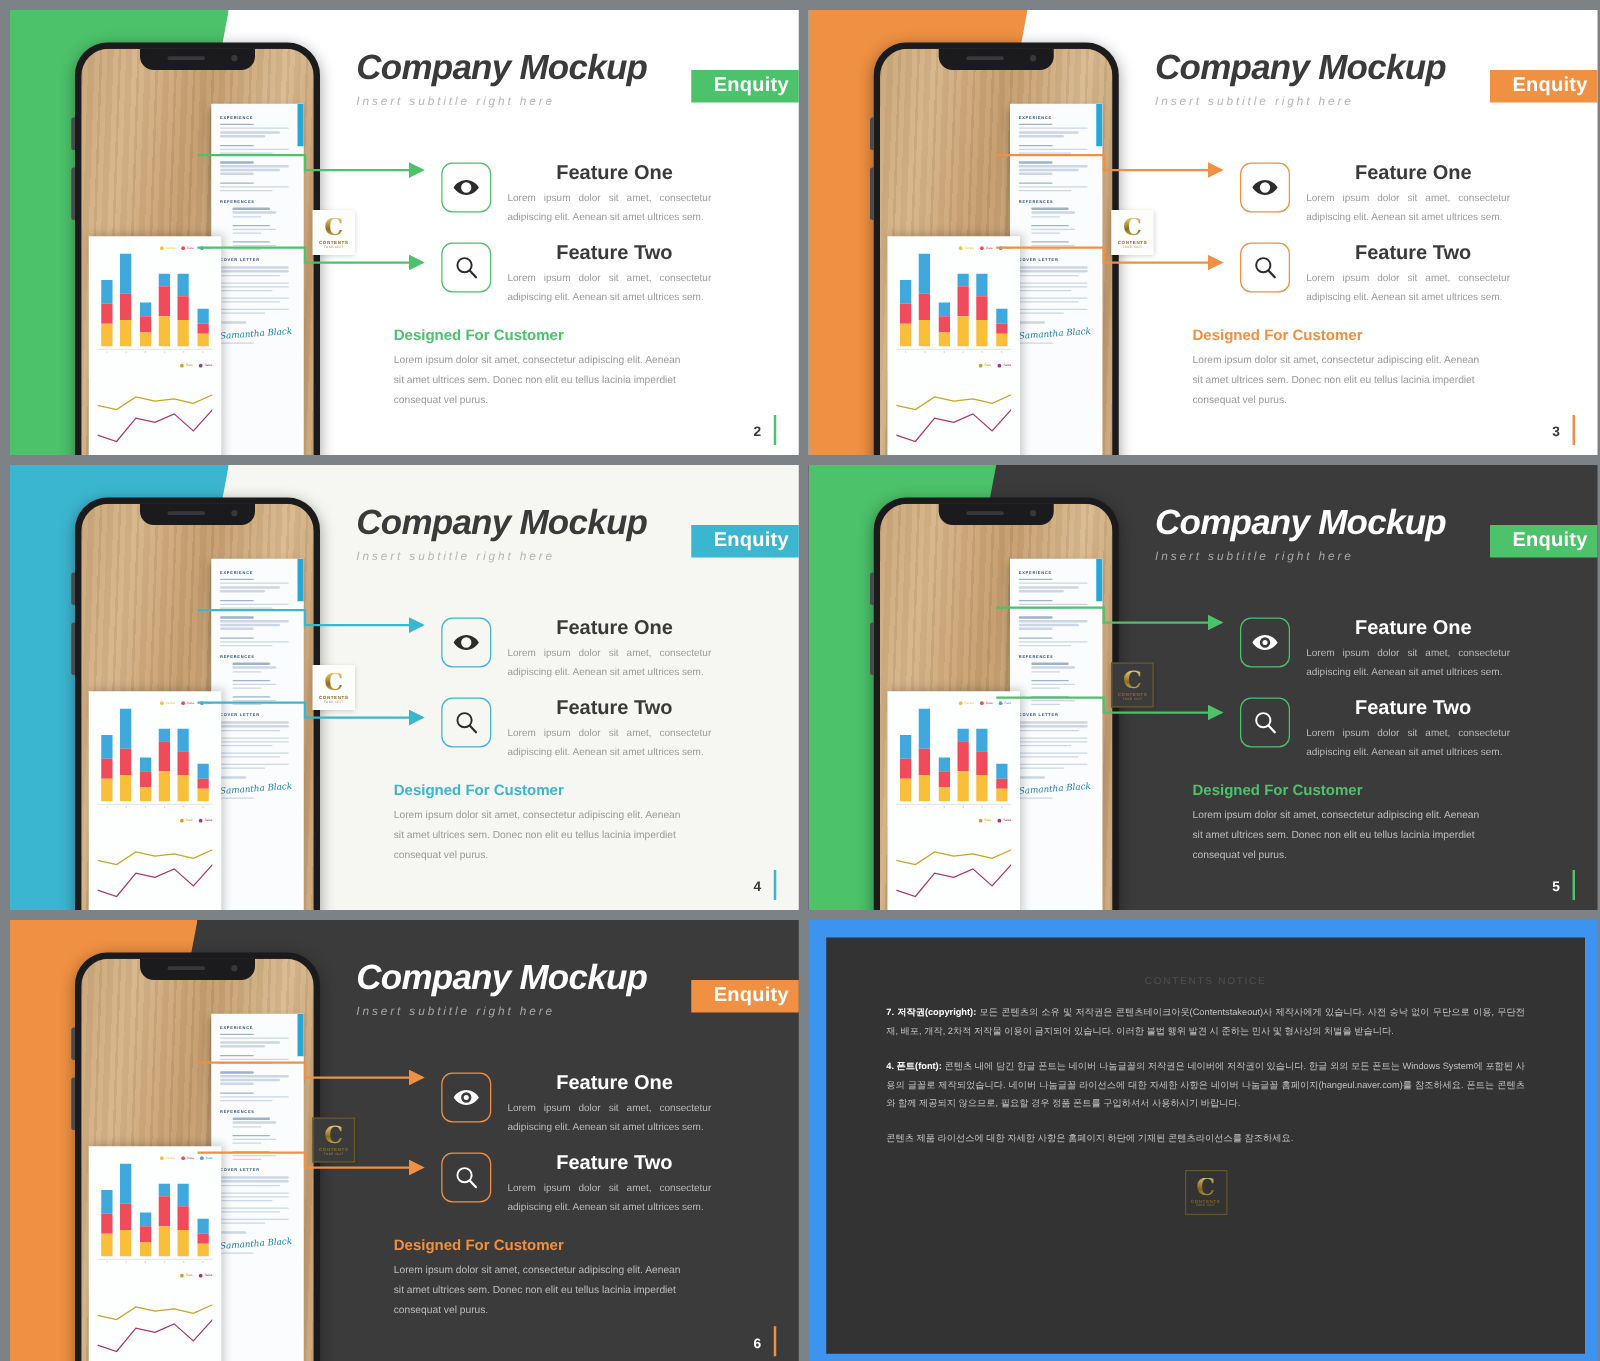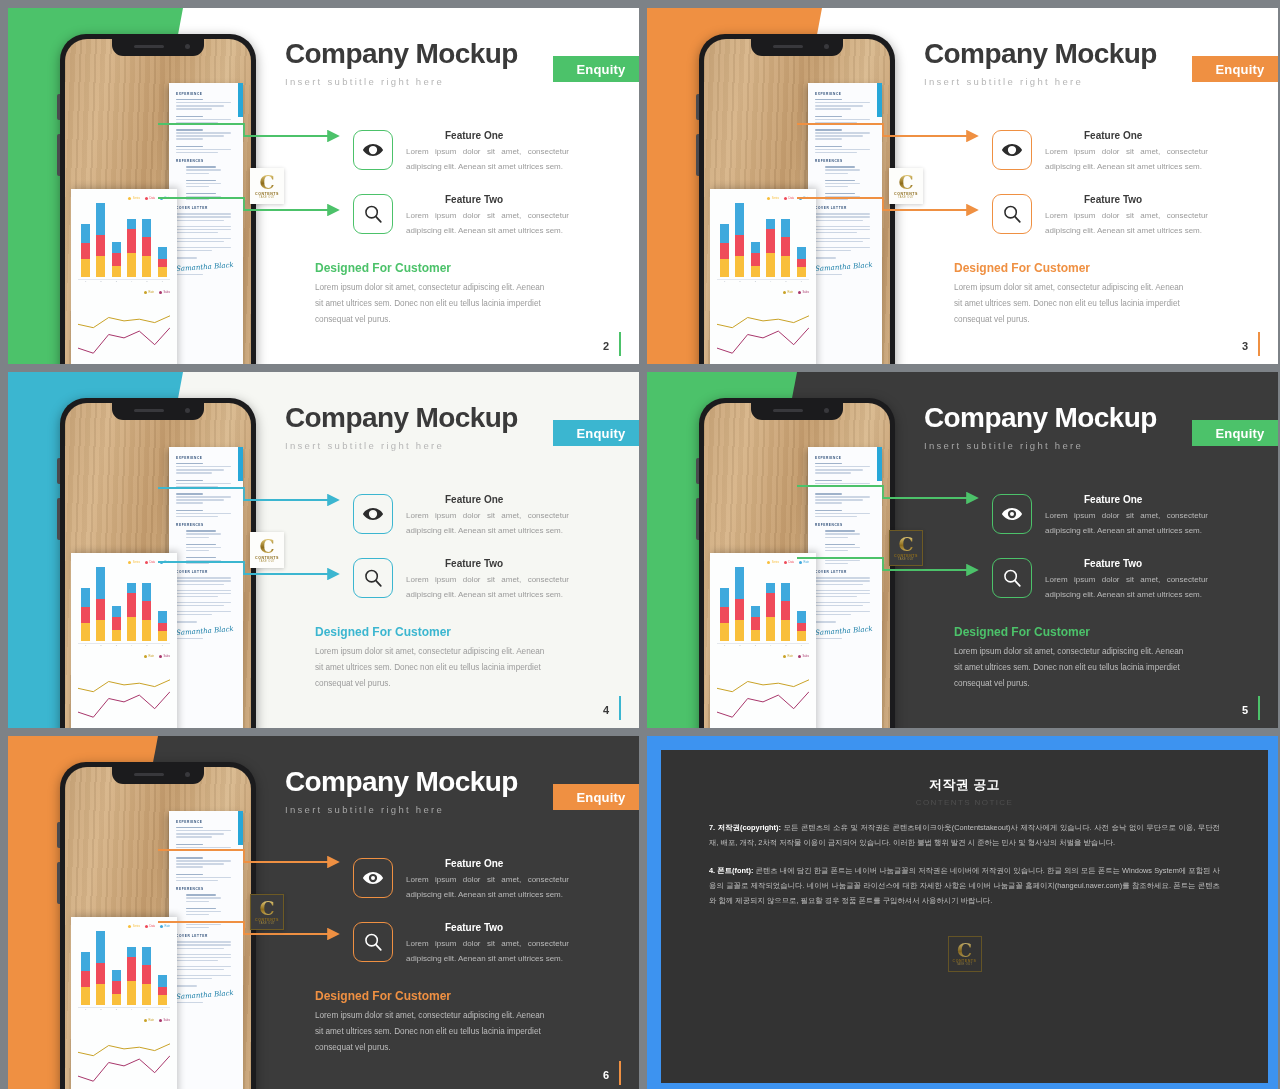--- a/index.html
+++ b/index.html
@@ -144,48 +144,48 @@
   .badge .c {
     font-family: "DejaVu Serif", serif; font-weight: bold;
     font-size: 19px; line-height: 17px;
     background: linear-gradient(180deg,#e8cf7c,#8d6c1c 55%,#d8bb63);
     -webkit-background-clip: text; background-clip: text; color: transparent;
   }
   .badge .l1 { font-size: 3.6px; letter-spacing: .5px; color: #8d6c1c; font-weight: bold; margin-top: 1px; }
   .badge .l2 { font-size: 2.6px; letter-spacing: .4px; color: #a88c3e; }
 
   
-  .hd { position: absolute; z-index: 5; }
+  .hd { position: absolute; z-index: 5; font-style: italic; }
   .title {
     font-size: 28px; font-weight: bold; color: #3a3a3a;
     letter-spacing: -.6px; white-space: nowrap;
   }
   .slide.dark .title { color: #ffffff; }
   .subtitle {
     font-size: 9.5px; color: #b6b6b6; letter-spacing: 2.3px; margin-top: 6px;
     white-space: nowrap;
   }
   .slide.dark .subtitle { color: #a6a6a6; }
   .enquiry {
     position: absolute; z-index: 5;
     width: 96px; height: 26px;
     display: flex; align-items: center; justify-content: center;
-    color: #fff; font-size: 13px; font-weight: bold; letter-spacing: .2px;
+    color: #fff; font-size: 16px; font-weight: bold; letter-spacing: .2px;
   }
 
   
   .feat { position: absolute; z-index: 5; display: flex; gap: 13px; }
   .ficon {
     width: 40px; height: 40px; flex: 0 0 40px;
     border: 1.6px solid currentColor; border-radius: 9px;
     display: flex; align-items: center; justify-content: center;
   }
   .ficon svg { width: 22px; height: 22px; }
   .fname {
-    font-size: 10px; font-weight: bold; color: #3a3a3a;
+    font-size: 16px; font-weight: bold; color: #3a3a3a;
     margin-bottom: 4px; white-space: nowrap; padding-left: 39px;
   }
   .slide.dark .fname { color: #fff; }
   .fbody {
     font-size: 8px; line-height: 14.5px; color: #9b9b9b;
     width: 163px; text-align: justify;
   }
   .slide.dark .fbody { color: #b9b9b9; }
 
   
@@ -1108,24 +1108,24 @@
       </div>
       <div class="designed" style="left: 307px; top: 253px;">
         <div class="dtitle" style="color: rgb(239, 144, 66);">Designed For Customer</div>
         <div class="dbody">Lorem ipsum dolor sit amet, consectetur adipiscing elit. Aenean sit amet ultrices sem. Donec non elit eu tellus lacinia imperdiet consequat vel purus.</div>
       </div>
       <div class="pagenum">6</div>
       <div class="pagebar" style="background: rgb(239, 144, 66);"></div>
     </div>
     <div class="slide copy-slide">
       <div class="copy-panel">
-        <div class="copy-title">저작권 공고</div>
         <div class="copy-sub">CONTENTS NOTICE</div>
         <div class="copy-p"><b>7. 저작권(copyright): </b>모든 콘텐츠의 소유 및 저작권은 콘텐츠테이크아웃(Contentstakeout)사 제작사에게 있습니다. 사전 승낙 없이 무단으로 이용, 무단전재, 배포, 개작, 2차적 저작물 이용이 금지되어 있습니다. 이러한 불법 행위 발견 시 준하는 민사 및 형사상의 처벌을 받습니다.</div>
         <div class="copy-p"><b>4. 폰트(font): </b>콘텐츠 내에 담긴 한글 폰트는 네이버 나눔글꼴의 저작권은 네이버에 저작권이 있습니다. 한글 외의 모든 폰트는 Windows System에 포함된 사용의 글꼴로 제작되었습니다. 네이버 나눔글꼴 라이선스에 대한 자세한 사항은 네이버 나눔글꼴 홈페이지(hangeul.naver.com)를 참조하세요. 폰트는 콘텐츠와 함께 제공되지 않으므로, 필요할 경우 정품 폰트를 구입하셔서 사용하시기 바랍니다.</div>
+        <div class="copy-p">콘텐츠 제품 라이선스에 대한 자세한 사항은 홈페이지 하단에 기재된 콘텐츠라이선스를 참조하세요.</div>
         <div class="copy-wm">
           <div class="c" style="font-family:'DejaVu Serif',serif;font-weight:bold;font-size:19px;line-height:17px;background:linear-gradient(180deg,#e8cf7c,#8d6c1c 55%,#d8bb63);-webkit-background-clip:text;background-clip:text;color:transparent">C</div>
     <div style="font-size:3.6px;letter-spacing:.5px;color:#8d6c1c;font-weight:bold">CONTENTS</div>
     <div style="font-size:2.6px;letter-spacing:.4px;color:#a88c3e">TAKE OUT</div>
         </div>
       </div>
     </div>
   </div>
 
 </body></html>

